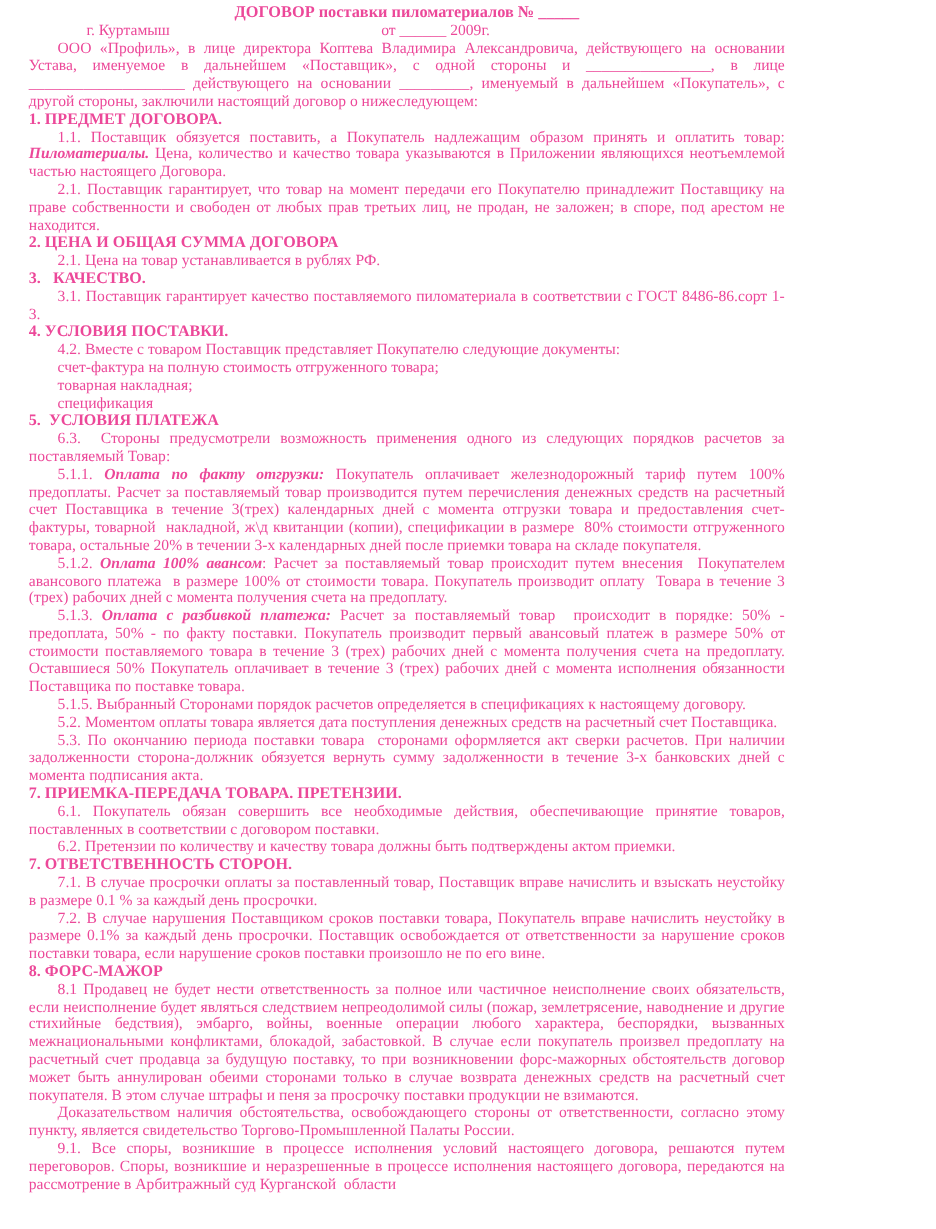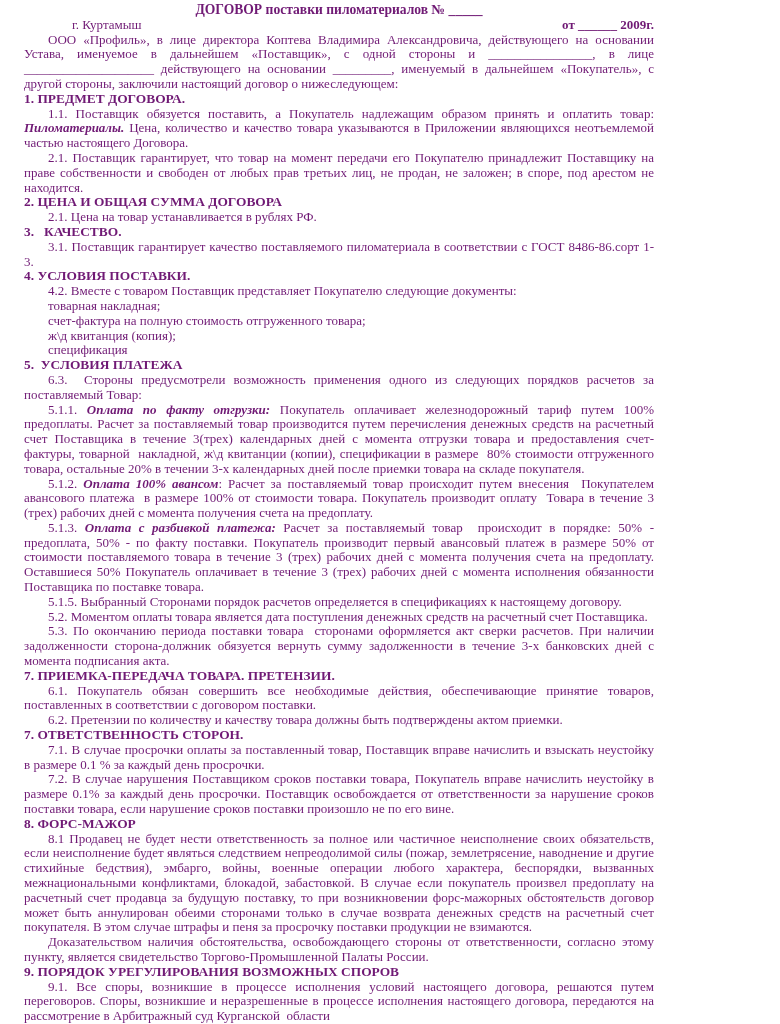--- a/index.html
+++ b/index.html
@@ -8,21 +8,21 @@
     background: #ffffff;
   }
   .page {
     position: relative;
     width: 684px;
     height: 1024px;
     box-sizing: border-box;
     padding: 3px 30px 0 24px;
     overflow: hidden;
     background: #ffffff;
-    color: #701a75;
+    color: #ec4899;
     font-family: "Liberation Serif", "DejaVu Serif", serif;
     font-size: 13px;
     line-height: 14.8px;
     border-radius: 20px;
   }
   .doc-title {
     text-align: center;
     font-weight: bold;
     font-size: 13.6px;
     white-space: pre-wrap;
@@ -35,22 +35,21 @@
   .city-left {
     position: absolute;
     left: 0;
     top: 0;
   }
   .date-center {
     position: absolute;
     left: 0;
     right: 0;
     top: 0;
-    text-align: right;
-    font-weight: bold;
+    text-align: center;
   }
   .heading {
     text-align: left;
     font-weight: bold;
     font-size: 13.4px;
     white-space: pre-wrap;
   }
   p.para {
     margin: 0;
     text-align: justify;
@@ -73,37 +72,35 @@
       <p class="para"><span>ООО «Профиль», в лице директора Коптева Владимира Александровича, действующего на основании Устава, именуемое в дальнейшем «Поставщик», с одной стороны и ________________, в лице ____________________ действующего на основании _________, именуемый в дальнейшем «Покупатель», с другой стороны, заключили настоящий договор о нижеследующем:</span></p>
       <div class="heading">1. ПРЕДМЕТ ДОГОВОРА.</div>
       <p class="para"><span>1.1. Поставщик обязуется поставить, а Покупатель надлежащим образом принять и оплатить товар: </span><span class="b i">Пиломатериалы.</span><span> Цена, количество и качество товара указываются в Приложении являющихся неотъемлемой частью настоящего Договора.</span></p>
       <p class="para"><span>2.1. Поставщик гарантирует, что товар на момент передачи его Покупателю принадлежит Поставщику на праве собственности и свободен от любых прав третьих лиц, не продан, не заложен; в споре, под арестом не находится.</span></p>
       <div class="heading">2. ЦЕНА И ОБЩАЯ СУММА ДОГОВОРА</div>
       <p class="para"><span>2.1. Цена на товар устанавливается в рублях РФ.</span></p>
       <div class="heading">3.&nbsp;&nbsp; КАЧЕСТВО.</div>
       <p class="para"><span>3.1. Поставщик гарантирует качество поставляемого пиломатериала в соответствии с ГОСТ 8486-86.сорт 1-3.</span></p>
       <div class="heading">4. УСЛОВИЯ ПОСТАВКИ.</div>
       <p class="para"><span>4.2. Вместе с товаром Поставщик представляет Покупателю следующие документы:</span></p>
+      <p class="para"><span>счет-фактура на полную стоимость отгруженного товара;</span></p>
       <p class="para"><span>товарная накладная;</span></p>
-      <p class="para"><span>счет-фактура на полную стоимость отгруженного товара;</span></p>
-      <p class="para"><span>ж\д квитанция (копия);</span></p>
       <p class="para"><span>спецификация</span></p>
       <div class="heading">5.&nbsp; УСЛОВИЯ ПЛАТЕЖА</div>
       <p class="para"><span>6.3.  Стороны предусмотрели возможность применения одного из следующих порядков расчетов за поставляемый Товар:</span></p>
       <p class="para"><span>5.1.1. </span><span class="b i">Оплата по факту отгрузки:</span><span> Покупатель оплачивает железнодорожный тариф путем 100% предоплаты. Расчет за поставляемый товар производится путем перечисления денежных средств на расчетный счет Поставщика в течение 3(трех) календарных дней с момента отгрузки товара и предоставления счет-фактуры, товарной  накладной, ж\д квитанции (копии), спецификации в размере  80% стоимости отгруженного товара, остальные 20% в течении 3-х календарных дней после приемки товара на складе покупателя.</span></p>
       <p class="para"><span>5.1.2. </span><span class="b i">Оплата 100% авансом</span><span>: Расчет за поставляемый товар происходит путем внесения  Покупателем авансового платежа  в размере 100% от стоимости товара. Покупатель производит оплату  Товара в течение 3 (трех) рабочих дней с момента получения счета на предоплату.</span></p>
       <p class="para"><span>5.1.3. </span><span class="b i">Оплата с разбивкой платежа:</span><span> Расчет за поставляемый товар  происходит в порядке: 50% - предоплата, 50% - по факту поставки. Покупатель производит первый авансовый платеж в размере 50% от стоимости поставляемого товара в течение 3 (трех) рабочих дней с момента получения счета на предоплату. Оставшиеся 50% Покупатель оплачивает в течение 3 (трех) рабочих дней с момента исполнения обязанности  Поставщика по поставке товара.</span></p>
       <p class="para"><span>5.1.5. Выбранный Сторонами порядок расчетов определяется в спецификациях к настоящему договору.</span></p>
       <p class="para"><span>5.2. Моментом оплаты товара является дата поступления денежных средств на расчетный счет Поставщика.</span></p>
       <p class="para"><span>5.3. По окончанию периода поставки товара  сторонами оформляется акт сверки расчетов. При наличии задолженности сторона-должник обязуется вернуть сумму задолженности в течение 3-х банковских дней с момента подписания акта.</span></p>
       <div class="heading">7. ПРИЕМКА-ПЕРЕДАЧА ТОВАРА. ПРЕТЕНЗИИ.</div>
       <p class="para"><span>6.1. Покупатель обязан совершить все необходимые действия, обеспечивающие принятие товаров, поставленных в соответствии с договором поставки.</span></p>
       <p class="para"><span>6.2. Претензии по количеству и качеству товара должны быть подтверждены актом приемки.</span></p>
       <div class="heading">7. ОТВЕТСТВЕННОСТЬ СТОРОН.</div>
       <p class="para"><span>7.1. В случае просрочки оплаты за поставленный товар, Поставщик вправе начислить и взыскать неустойку в размере 0.1 % за каждый день просрочки.</span></p>
       <p class="para"><span>7.2. В случае нарушения Поставщиком сроков поставки товара, Покупатель вправе начислить неустойку в размере 0.1% за каждый день просрочки. Поставщик освобождается от ответственности за нарушение сроков поставки товара, если нарушение сроков поставки произошло не по его вине.</span></p>
       <div class="heading">8. ФОРС-МАЖОР</div>
       <p class="para"><span>8.1 Продавец не будет нести ответственность за полное или частичное неисполнение своих обязательств, если неисполнение будет являться следствием непреодолимой силы (пожар, землетрясение, наводнение и другие стихийные бедствия), эмбарго, войны, военные операции любого характера, беспорядки, вызванных межнациональными конфликтами, блокадой, забастовкой. В случае если покупатель произвел предоплату на расчетный счет продавца за будущую поставку, то при возникновении форс-мажорных обстоятельств договор может быть аннулирован обеими сторонами только в случае возврата денежных средств на расчетный счет покупателя. В этом случае штрафы и пеня за просрочку поставки продукции не взимаются.</span></p>
       <p class="para"><span>Доказательством наличия обстоятельства, освобождающего стороны от ответственности, согласно этому пункту, является свидетельство Торгово-Промышленной Палаты России.</span></p>
-      <div class="heading">9. ПОРЯДОК УРЕГУЛИРОВАНИЯ ВОЗМОЖНЫХ СПОРОВ</div>
       <p class="para"><span>9.1. Все споры, возникшие в процессе исполнения условий настоящего договора, решаются путем переговоров. Споры, возникшие и неразрешенные в процессе исполнения настоящего договора, передаются на рассмотрение в Арбитражный суд Курганской  области</span></p>
     </div>
 </div>
 
 </body></html>

